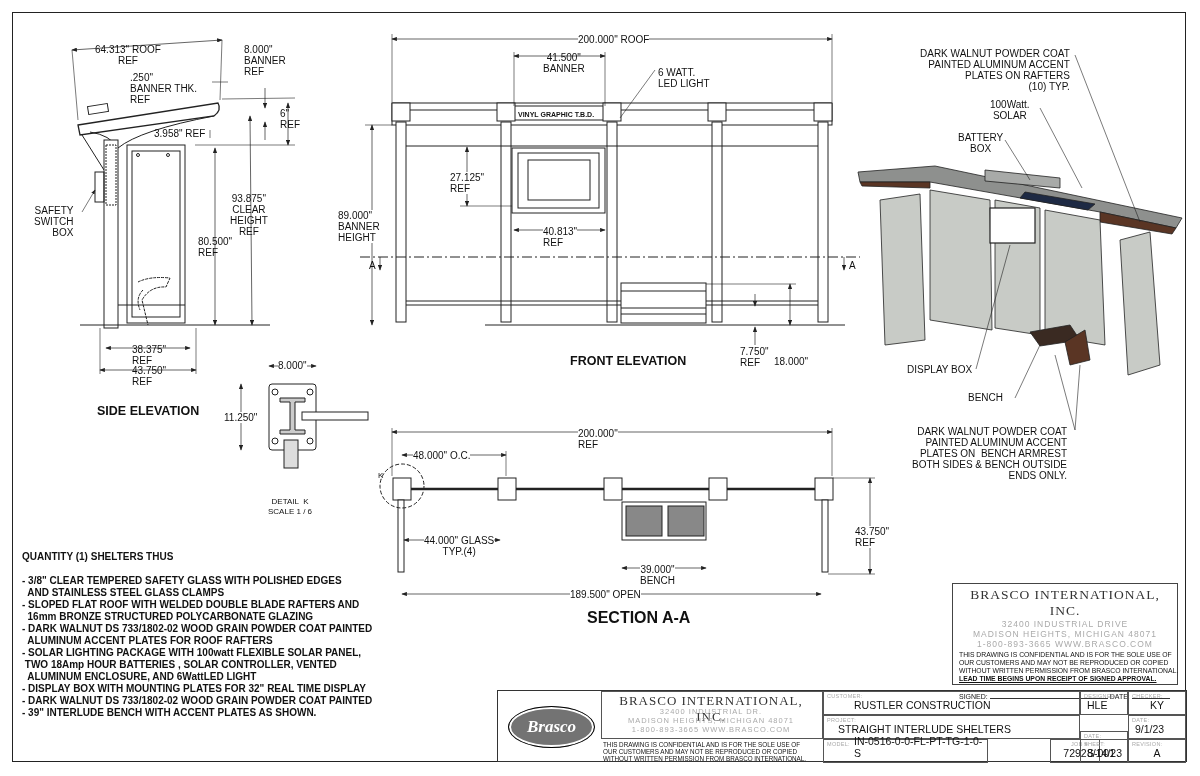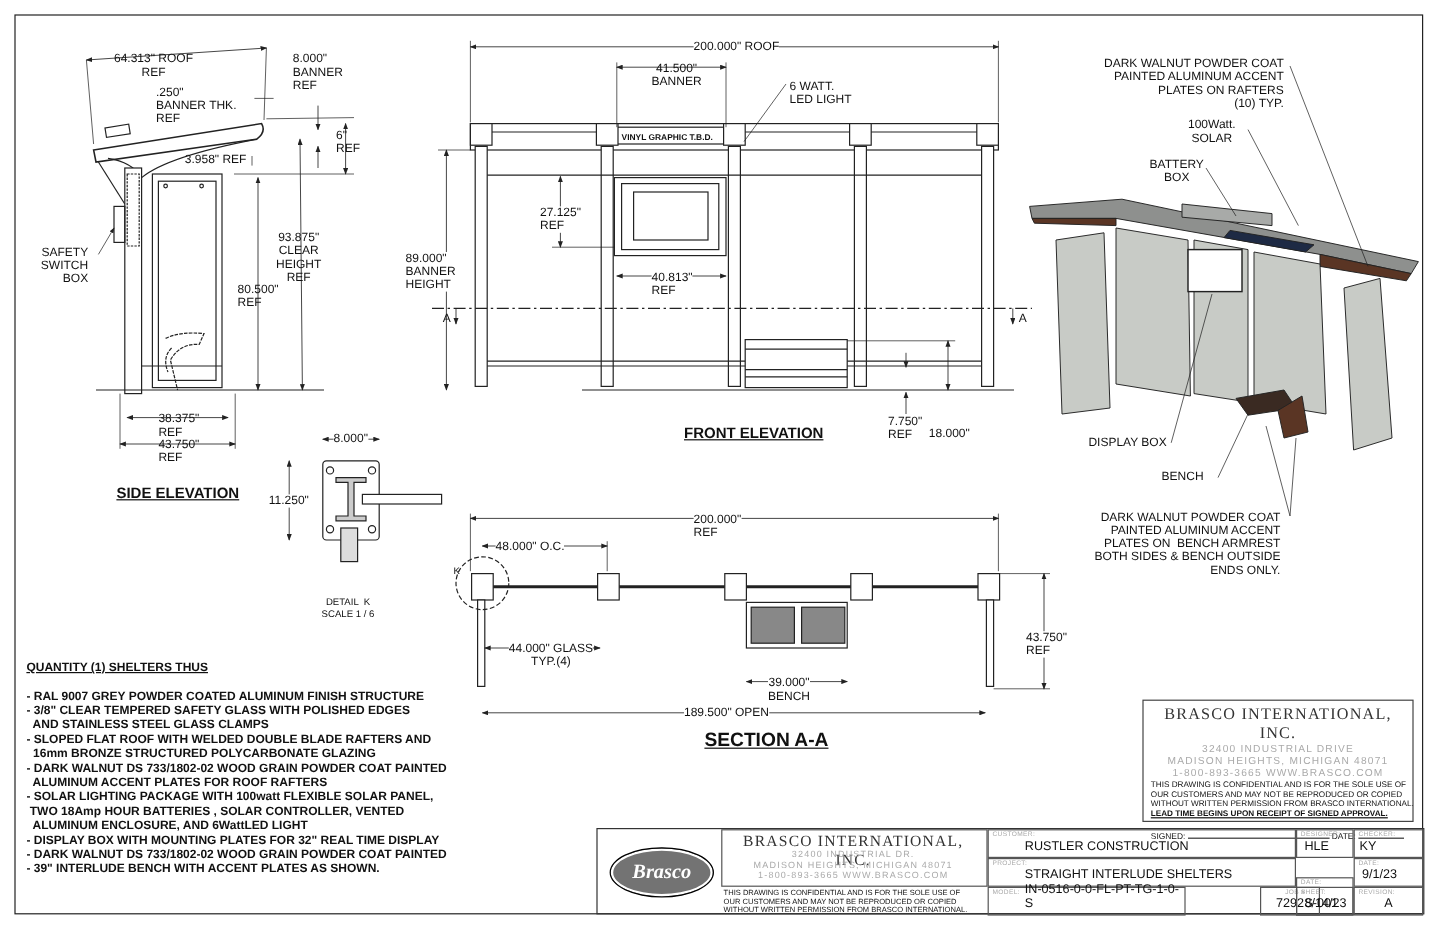--- a/index.html
+++ b/index.html
@@ -3,24 +3,24 @@
 <meta charset="utf-8">
 <style>
   html, body { margin:0; padding:0; background:#fff; }
   body { width:1200px; height:776px; position:relative; overflow:hidden;
          font-family:"Liberation Sans", sans-serif; color:#111; }
   .sheet { position:absolute; left:12px; top:12px; width:1174px; height:750px;
            border:1.5px solid #222; box-sizing:border-box; }
   .lbl { position:absolute; font-size:10px; line-height:11px; white-space:pre; color:#111; }
   .lbl.r { text-align:right; }
   .lbl.c { text-align:center; }
-  .title { position:absolute; font-weight:bold; font-size:12.5px; text-decoration:underline; }
+  .title { position:absolute; font-weight:bold; font-size:12.5px; }
   svg.draw { position:absolute; left:0; top:0; width:1200px; height:776px; }
   .specs { position:absolute; left:22px; top:551px; width:380px; font-size:10px; line-height:12px; font-weight:bold; }
-  .specs .hdr { text-decoration:underline; }
+  .specs .hdr { }
   .specs .item { white-space:pre; }
   .approval { position:absolute; left:952px; top:583px; width:226px; height:102px; border:1px solid #444; box-sizing:border-box; padding:3px 6px; }
   .approval .co { font-family:"Liberation Serif", serif; font-size:13.5px; letter-spacing:1px; text-align:center; color:#333; }
   .approval .addr { font-size:8.5px; color:#aaa; text-align:center; letter-spacing:1px; line-height:10px; }
   .approval .conf { font-size:6.8px; line-height:8px; margin-top:2px; }
   .approval .lead { font-size:6.8px; font-weight:bold; text-decoration:underline; }
   .approval .sign { font-size:7px; margin-top:8px; }
   .tb { position:absolute; left:497px; top:690px; width:690px; height:72px; border:1px solid #333; box-sizing:border-box; }
   .tb .cell { position:absolute; border:1px solid #555; box-sizing:border-box; }
   .tb .cap { position:absolute; left:3px; top:1px; font-size:5.5px; color:#aaa; letter-spacing:0.3px; }
@@ -278,21 +278,20 @@
 <div class="lbl" style="left:968px;top:392px">BENCH</div>
 <div class="lbl r" style="left:912px;top:426px">DARK WALNUT POWDER COAT
 PAINTED ALUMINUM ACCENT
 PLATES ON  BENCH ARMREST
 BOTH SIDES &amp; BENCH OUTSIDE
 ENDS ONLY.</div>
 
 <div class="specs">
   <div class="hdr">QUANTITY (1) SHELTERS THUS</div>
   <div style="height:12px"></div>
-  <div class="item">- RAL 9007 GREY POWDER COATED ALUMINUM FINISH STRUCTURE</div>
   <div class="item">- 3/8" CLEAR TEMPERED SAFETY GLASS WITH POLISHED EDGES
   AND STAINLESS STEEL GLASS CLAMPS</div>
   <div class="item">- SLOPED FLAT ROOF WITH WELDED DOUBLE BLADE RAFTERS AND
   16mm BRONZE STRUCTURED POLYCARBONATE GLAZING</div>
   <div class="item">- DARK WALNUT DS 733/1802-02 WOOD GRAIN POWDER COAT PAINTED
   ALUMINUM ACCENT PLATES FOR ROOF RAFTERS</div>
   <div class="item">- SOLAR LIGHTING PACKAGE WITH 100watt FLEXIBLE SOLAR PANEL,
  TWO 18Amp HOUR BATTERIES , SOLAR CONTROLLER, VENTED
   ALUMINUM ENCLOSURE, AND 6WattLED LIGHT</div>
   <div class="item">- DISPLAY BOX WITH MOUNTING PLATES FOR 32" REAL TIME DISPLAY</div>
@@ -331,37 +330,37 @@
   <div class="conf" style="white-space:pre">THIS DRAWING IS CONFIDENTIAL AND IS FOR THE SOLE USE OF
 OUR CUSTOMERS AND MAY NOT BE REPRODUCED OR COPIED
 WITHOUT WRITTEN PERMISSION FROM BRASCO INTERNATIONAL.</div>
 
   <div class="cell" style="left:325px;top:0;width:257px;height:24px">
     <span class="cap">CUSTOMER:</span>
     <span class="val" style="padding-left:30px">RUSTLER CONSTRUCTION</span>
   </div>
   <div class="cell" style="left:325px;top:24px;width:257px;height:24px">
     <span class="cap">PROJECT:</span>
-    <span class="val" style="padding-left:30px">STRAIGHT INTERLUDE SHELTERS</span>
+    <span class="val" style="padding-left:14px">STRAIGHT INTERLUDE SHELTERS</span>
   </div>
   <div class="cell" style="left:325px;top:48px;width:165px;height:24px">
     <span class="cap">MODEL:</span>
     <span class="val" style="padding-left:30px">IN-0516-0-0-FL-PT-TG-1-0-S</span>
   </div>
   <div class="cell" style="left:552px;top:48px;width:50px;height:24px">
     <span class="cap" style="left:20px">JOB  #</span>
     <span class="val" style="text-align:center">7292</span>
   </div>
   <div class="cell" style="left:582px;top:0;width:48px;height:24px">
     <span class="cap">DESIGNER:</span>
     <span class="val" style="padding-left:6px">HLE</span>
   </div>
   <div class="cell" style="left:630px;top:0;width:58px;height:24px">
     <span class="cap">CHECKER:</span>
-    <span class="val" style="padding-left:4px">KY</span>
+    <span class="val" style="padding-left:21px">KY</span>
   </div>
   <div class="cell" style="left:582px;top:40px;width:48px;height:32px">
     <span class="cap">DATE:</span>
     <span class="val" style="padding-left:6px">8/14/23</span>
   </div>
   <div class="cell" style="left:630px;top:24px;width:58px;height:24px">
     <span class="cap">DATE:</span>
     <span class="val" style="padding-left:6px">9/1/23</span>
   </div>
   <div class="cell" style="left:582px;top:48px;width:48px;height:24px">

